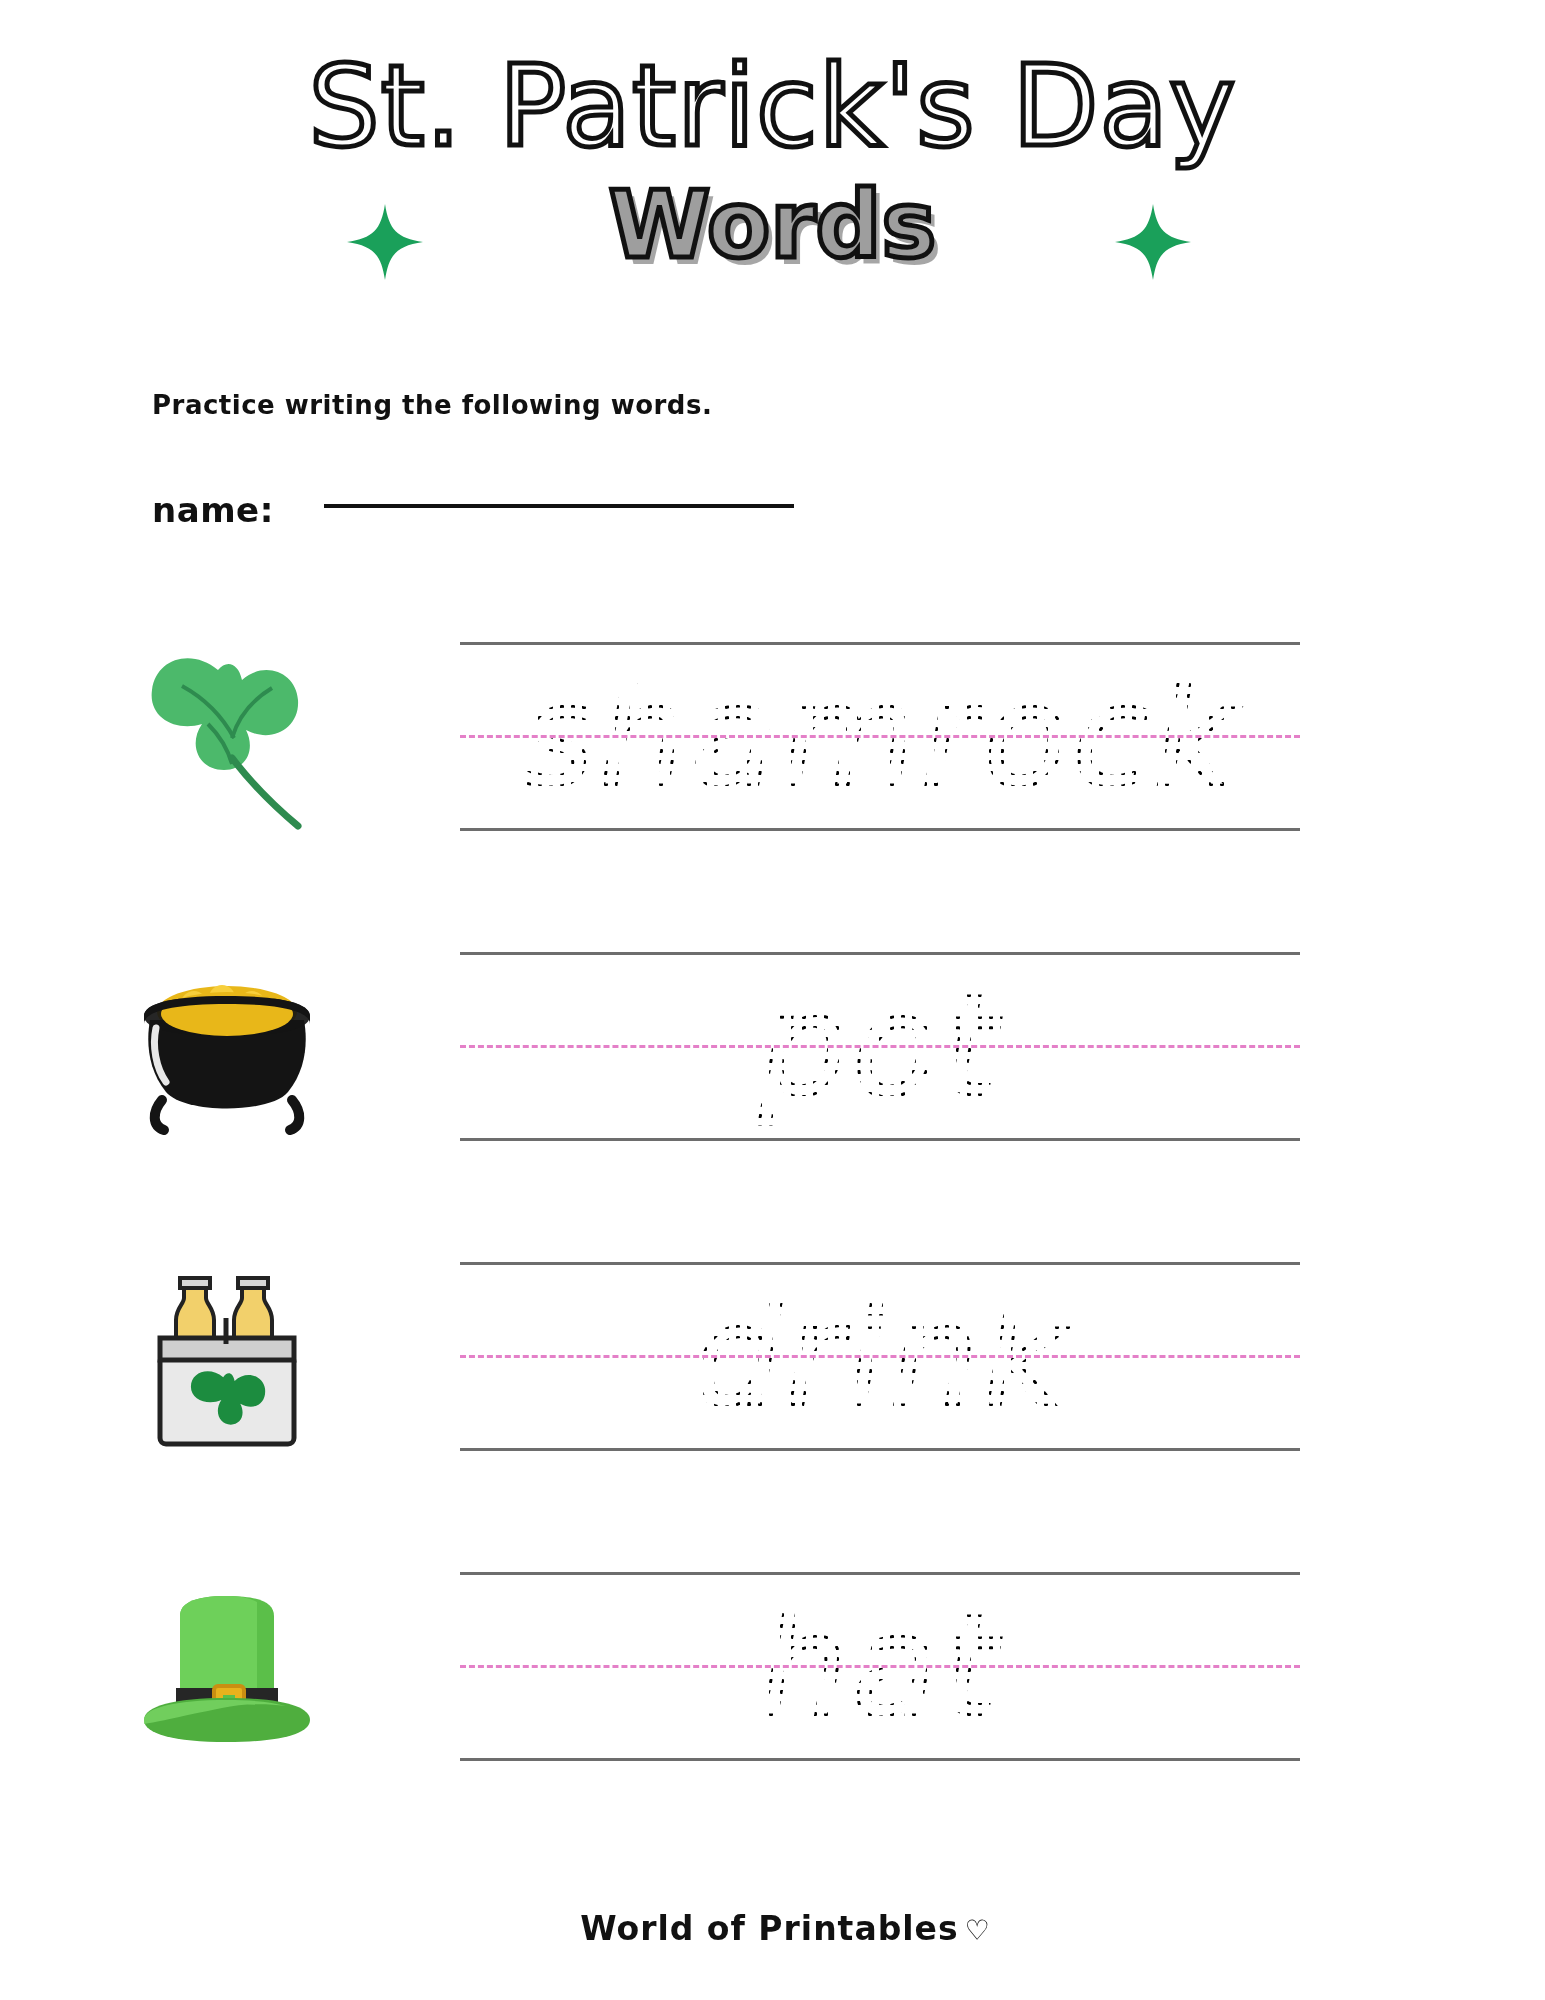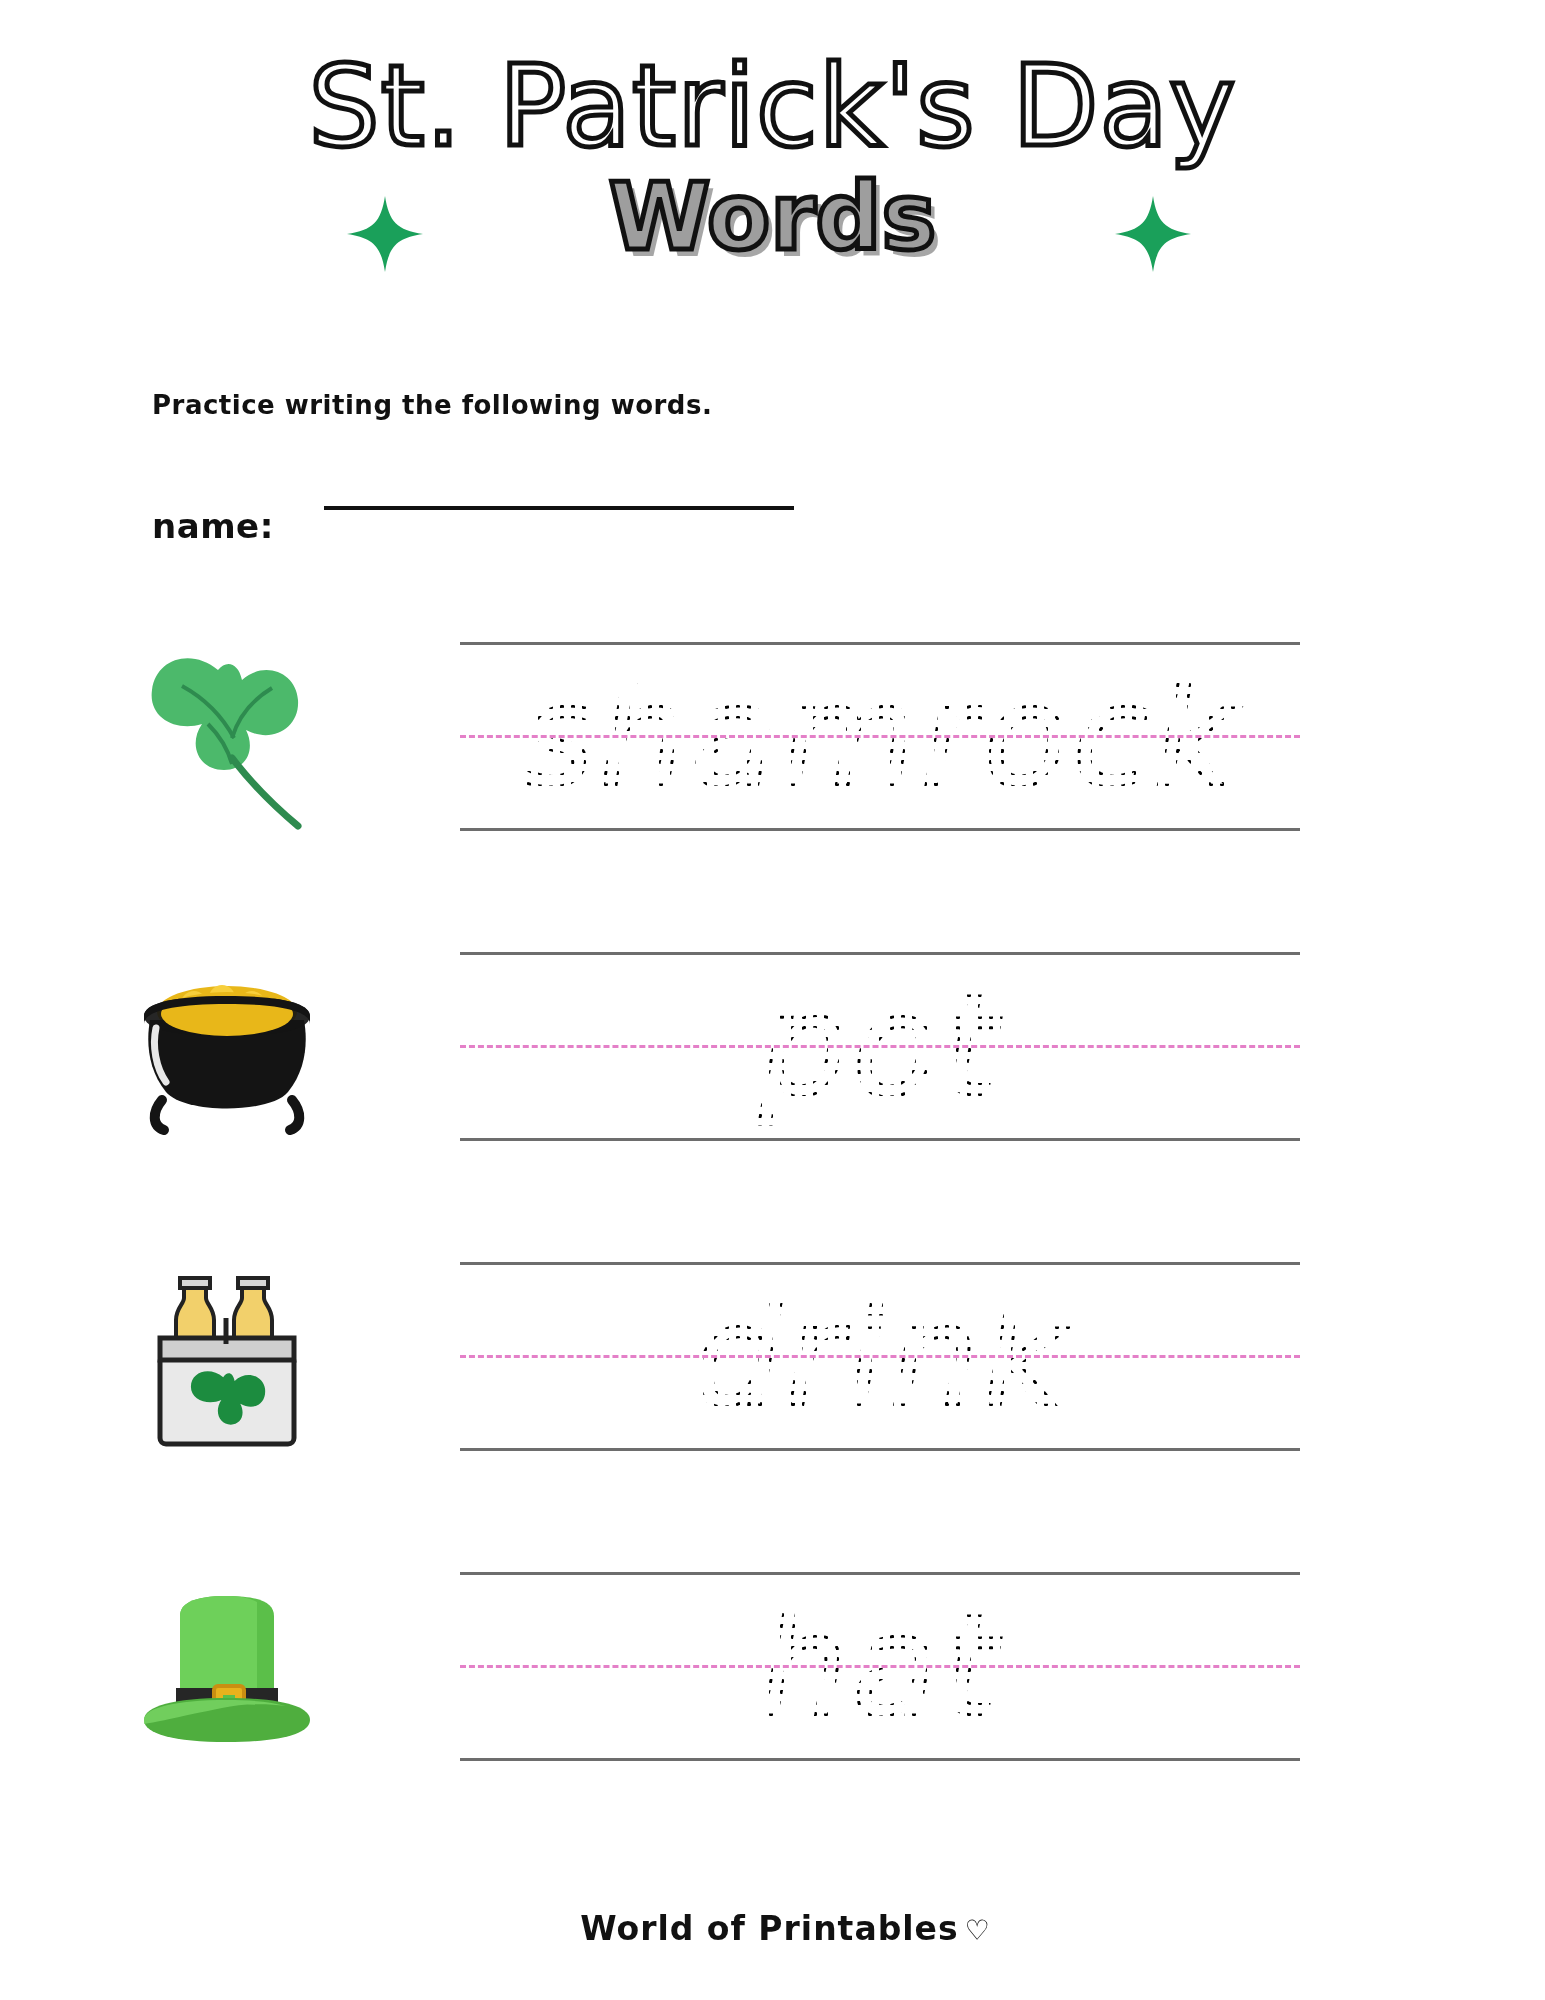--- a/index.html
+++ b/index.html
@@ -30,21 +30,21 @@
     font-size: 112px;
     font-weight: 400;
     letter-spacing: 1px;
     color: #ffffff;
     -webkit-text-stroke: 5px #111111;
     line-height: 1.05;
     white-space: nowrap;
   }
   .title-sub-row {
     position: relative;
-    margin-top: 6px;
+    margin-top: 14px;
     height: 110px;
   }
   .title-sub {
     font-family: "DejaVu Sans", sans-serif;
     font-size: 92px;
     font-weight: 700;
     color: #9e9e9e;
     -webkit-text-stroke: 5px #111111;
     line-height: 1.0;
     display: inline-block;
@@ -63,24 +63,24 @@
     top: 390px;
     left: 152px;
     font-family: "DejaVu Sans", sans-serif;
     font-size: 26px;
     font-weight: 700;
     color: #111;
     letter-spacing: 0.5px;
   }
   .name-row {
     position: absolute;
-    top: 506px;
+    top: 490px;
     left: 152px;
     display: flex;
-    align-items: flex-start;
+    align-items: center;
     gap: 28px;
   }
   .name-label {
     font-family: "DejaVu Sans", sans-serif;
     font-size: 34px;
     font-weight: 700;
     color: #111;
     letter-spacing: 0.5px;
   }
   .name-line {

